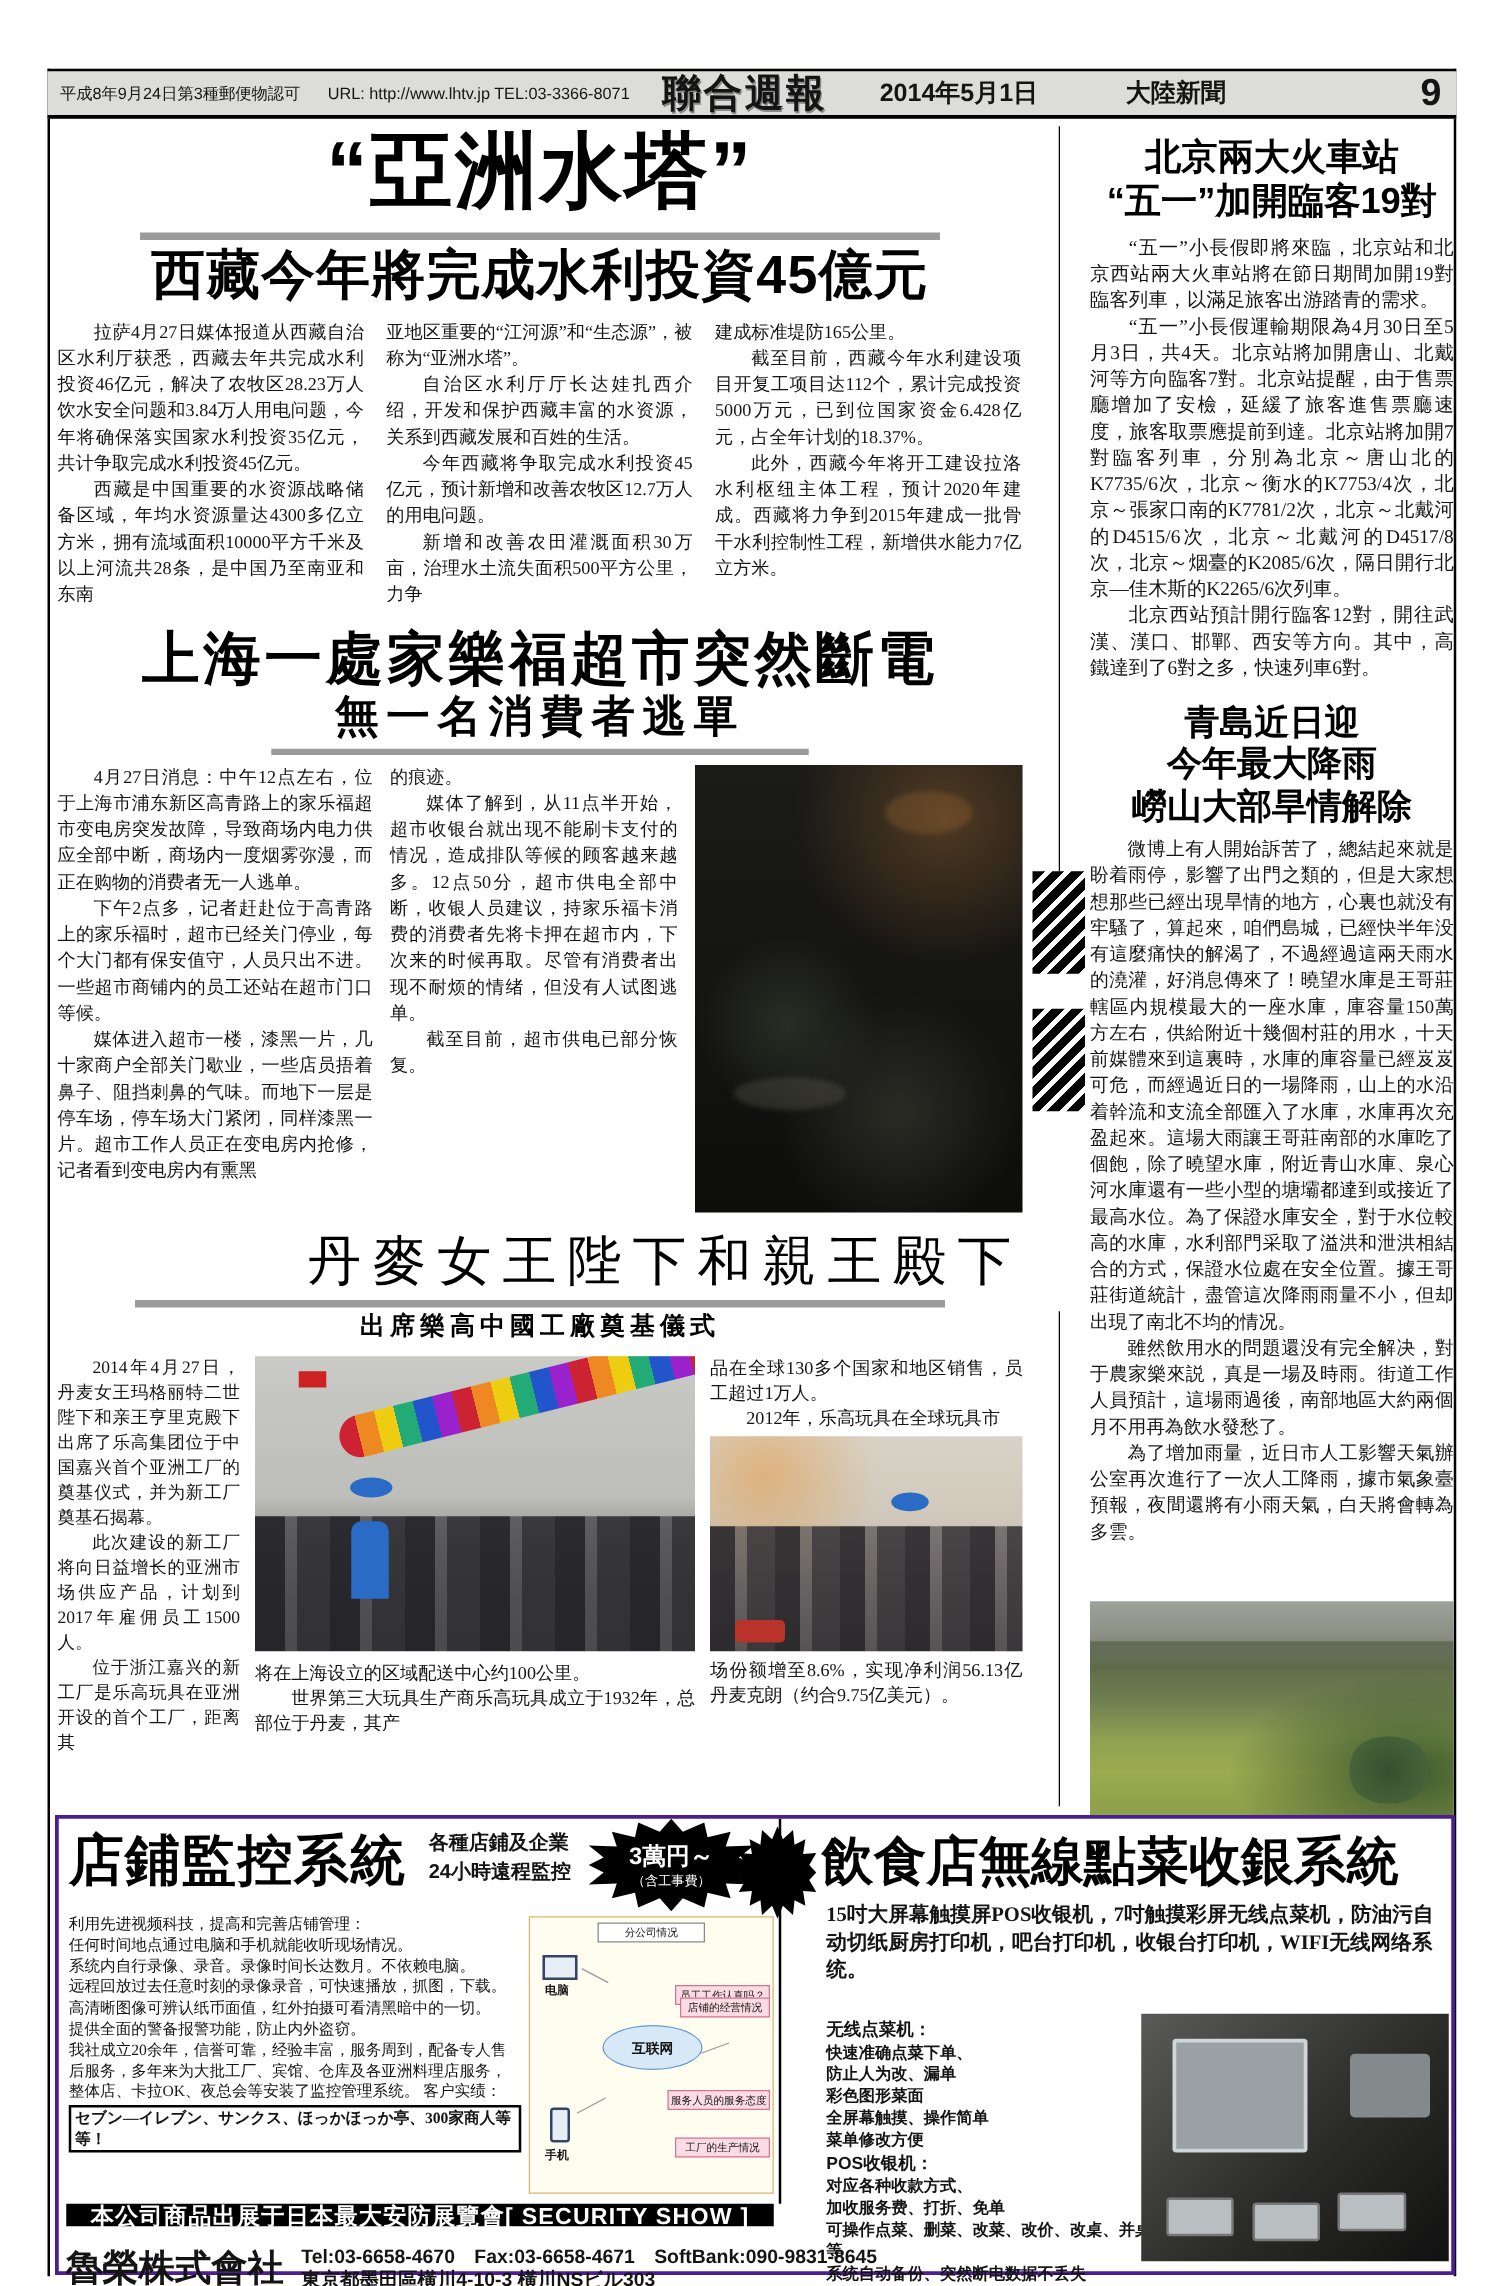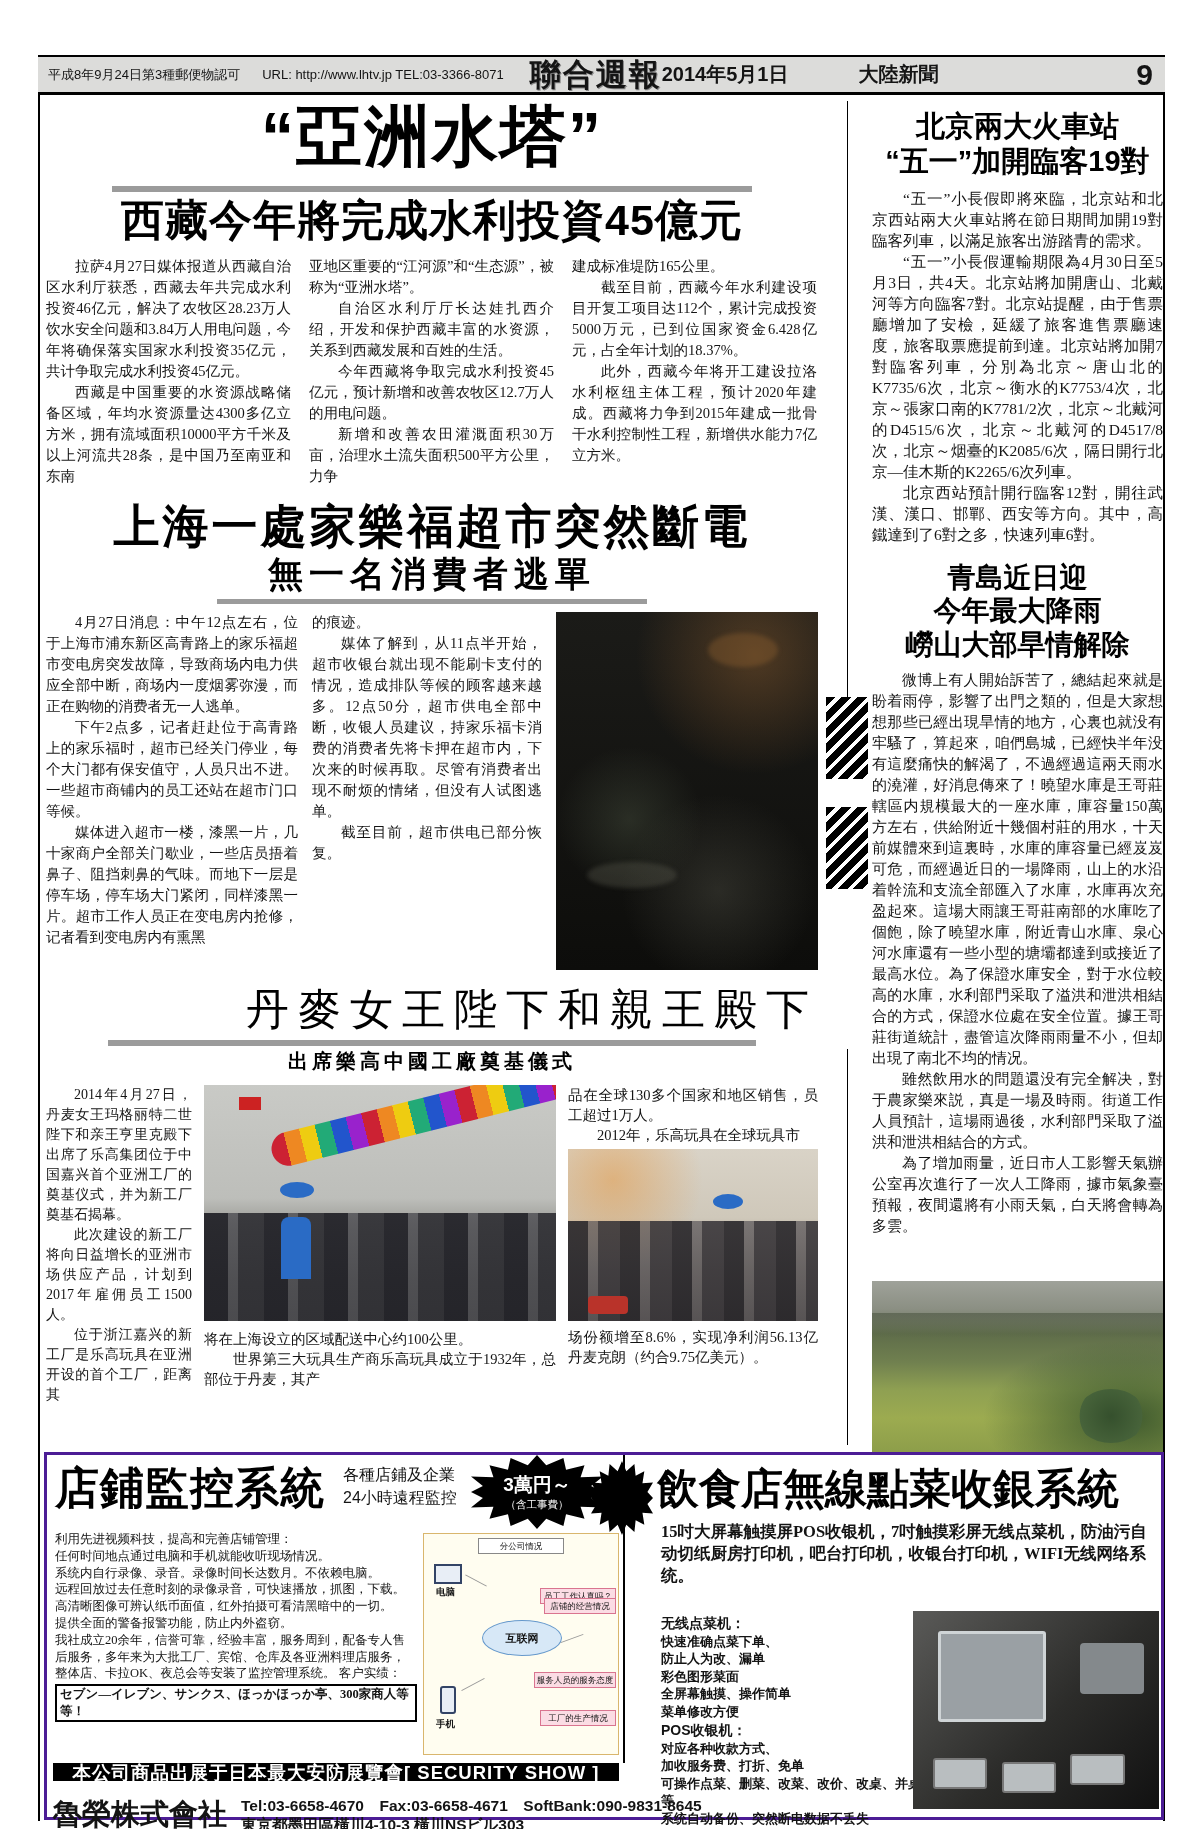--- a/index.html
+++ b/index.html
@@ -10,21 +10,21 @@
   .vline.l { left:38px; } .vline.r { left:1163px; }
 
   
   .masthead { position:absolute; top:55px; left:38px; width:1127px; height:40px;
               border-top:2px solid #000; border-bottom:3px solid #000; background:#dcdcda;
               display:flex; align-items:center; font-family:"Liberation Sans","DejaVu Sans",sans-serif; }
   .mh-permit { font-size:13px; margin-left:10px; white-space:nowrap; }
   .mh-contact { font-size:13px; margin-left:22px; white-space:nowrap; }
   .mh-logo { font-size:31px; font-weight:900; letter-spacing:2px; margin-left:26px;
              text-shadow:1px 1px 0 #888; white-space:nowrap; }
-  .mh-date { font-size:20px; font-weight:600; white-space:nowrap; }
+  .mh-date { font-size:20px; font-weight:600; margin-left:42px; white-space:nowrap; }
   .mh-section { font-size:20px; font-weight:700; margin-left:70px; white-space:nowrap; }
   .mh-page { font-size:30px; font-weight:900; margin-left:auto; margin-right:12px; }
 
   
   .main { position:absolute; top:97px; left:0; width:1200px; height:1355px; }
   .left-col { position:absolute; left:46px; top:0; width:772px; }
   .divider-line { position:absolute; left:847px; top:4px; height:1344px; width:1px; background:#000; }
   .right-col { position:absolute; left:872px; top:12px; width:291px; height:1348px;
                display:flex; flex-direction:column; }
 
@@ -120,21 +120,21 @@
                    font-weight:900; font-size:30px; letter-spacing:5px; margin:4px 0; }
 
   
   .ads { position:absolute; left:44px; top:1452px; width:1120px; height:368px; border:3px solid #4c1d95; background:#fff; }
   .ad-divider { position:absolute; left:576px; top:0; width:2px; height:308px; background:#000; }
   .star { background:#000; clip-path:polygon(50% 0%,57% 14%,70% 4%,72% 20%,86% 14%,83% 30%,100% 29%,91% 42%,100% 50%,91% 58%,100% 71%,83% 70%,86% 86%,72% 80%,70% 96%,57% 86%,50% 100%,43% 86%,30% 96%,28% 80%,14% 86%,17% 70%,0% 71%,9% 58%,0% 50%,9% 42%,0% 29%,17% 30%,14% 14%,28% 20%,30% 4%,43% 14%); }
   .star-deco { position:absolute; left:544px; top:6px; width:62px; height:74px; }
 
   .ad-left-title { position:absolute; left:8px; top:4px; font-size:44px; font-weight:900; letter-spacing:1px; }
   .ad-left-subs { position:absolute; left:296px; top:8px; font-family:"Liberation Sans","DejaVu Sans",sans-serif;
-                  font-weight:400; font-size:16px; line-height:1.45; }
+                  font-weight:700; font-size:16px; line-height:1.45; }
   .badge { position:absolute; left:424px; top:0px; width:132px; height:74px; color:#fff; text-align:center;
            display:flex; flex-direction:column; justify-content:center; font-family:"Liberation Sans","DejaVu Sans",sans-serif; }
   .badge-price { font-size:19px; font-weight:900; }
   .badge-note { font-size:10.5px; }
   .ad-left-text { position:absolute; left:8px; top:76px; width:362px; font-size:12.5px; line-height:16.8px; }
   .ad-left-text p.boxed { display:inline-block; border:2px solid #000; padding:0 3px; margin-top:2px; font-weight:700; }
 
   .diagram { position:absolute; left:376px; top:78px; width:196px; height:222px; background:#fffdf0; border:1px solid #d9b66d; }
   .dg-box { position:absolute; border:1px solid #888; background:#fff; font-size:8.5px; text-align:center;
             padding:2px 1px; line-height:1.2; font-family:"Liberation Sans","DejaVu Sans",sans-serif; }
@@ -278,21 +278,21 @@
           <p class="ind">“五一”小長假運輸期限為4月30日至5月3日，共4天。北京站將加開唐山、北戴河等方向臨客7對。北京站提醒，由于售票廳增加了安檢，延緩了旅客進售票廳速度，旅客取票應提前到達。北京站將加開7對臨客列車，分別為北京～唐山北的K7735/6次，北京～衡水的K7753/4次，北京～張家口南的K7781/2次，北京～北戴河的D4515/6次，北京～北戴河的D4517/8次，北京～烟臺的K2085/6次，隔日開行北京—佳木斯的K2265/6次列車。</p>
           <p class="ind">北京西站預計開行臨客12對，開往武漢、漢口、邯鄲、西安等方向。其中，高鐵達到了6對之多，快速列車6對。</p>
         </div>
       </section>
       <section style="display:flex;flex-direction:column;flex:1;">
         <h2 class="qd-head first" style="margin-top:16px">青島近日迎</h2>
         <h2 class="qd-head" style="margin-top:0">今年最大降雨</h2>
         <h2 class="qd-head" style="margin-top:0">嶗山大部旱情解除</h2>
         <div class="qd-body">
           <p class="ind">微博上有人開始訴苦了，總結起來就是盼着雨停，影響了出門之類的，但是大家想想那些已經出現旱情的地方，心裏也就没有牢騷了，算起來，咱們島城，已經快半年没有這麼痛快的解渴了，不過經過這兩天雨水的澆灌，好消息傳來了！曉望水庫是王哥莊轄區内規模最大的一座水庫，庫容量150萬方左右，供給附近十幾個村莊的用水，十天前媒體來到這裏時，水庫的庫容量已經岌岌可危，而經過近日的一場降雨，山上的水沿着幹流和支流全部匯入了水庫，水庫再次充盈起來。這場大雨讓王哥莊南部的水庫吃了個飽，除了曉望水庫，附近青山水庫、泉心河水庫還有一些小型的塘壩都達到或接近了最高水位。為了保證水庫安全，對于水位較高的水庫，水利部門采取了溢洪和泄洪相結合的方式，保證水位處在安全位置。據王哥莊街道統計，盡管這次降雨雨量不小，但却出現了南北不均的情况。</p>
-          <p class="ind">雖然飲用水的問題還没有完全解决，對于農家樂來説，真是一場及時雨。街道工作人員預計，這場雨過後，水利部門采取了溢洪和泄洪相結合的方式。</p>
+          <p class="ind">雖然飲用水的問題還没有完全解决，對于農家樂來説，真是一場及時雨。街道工作人員預計，這場雨過後，南部地區大約兩個月不用再為飲水發愁了。</p>
           <p class="ind">為了增加雨量，近日市人工影響天氣辦公室再次進行了一次人工降雨，據市氣象臺預報，夜間還將有小雨天氣，白天將會轉為多雲。</p>
         </div>
         <div class="photo photo-valley">
           <div class="pv-ridge"></div>
           <div class="pv-bush"></div>
         </div>
       </section>
     </div>
   </div>
 

